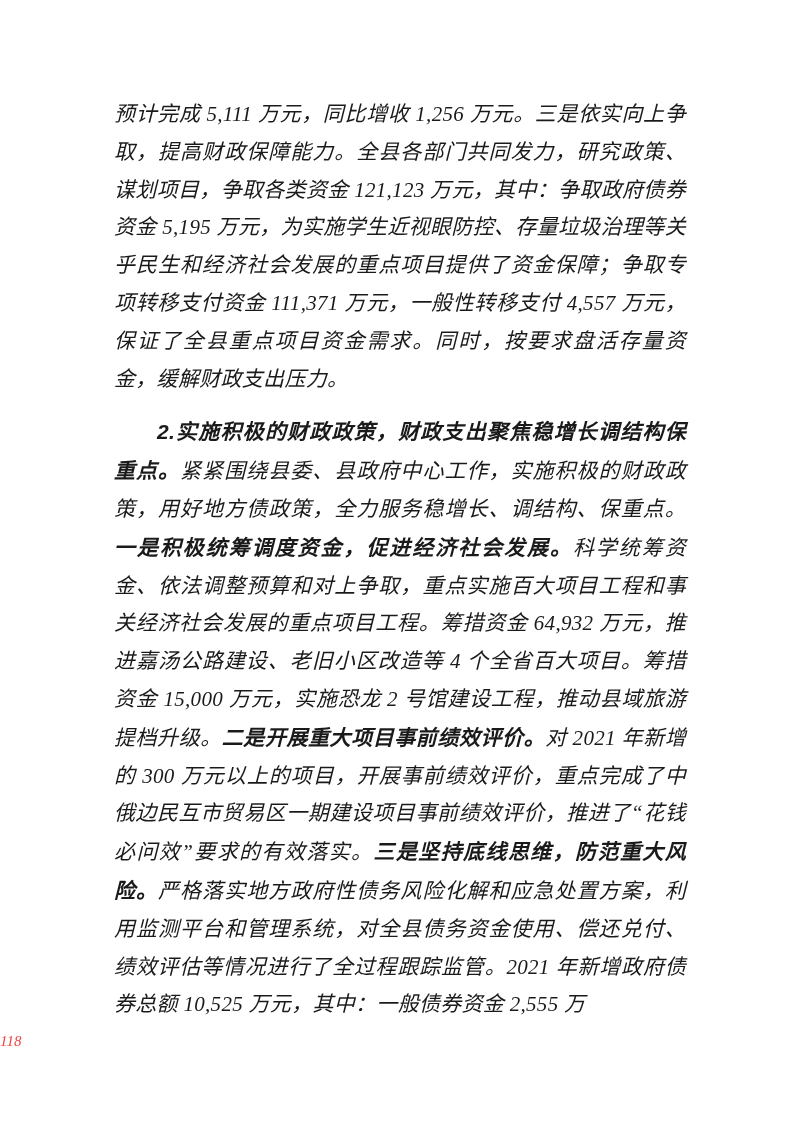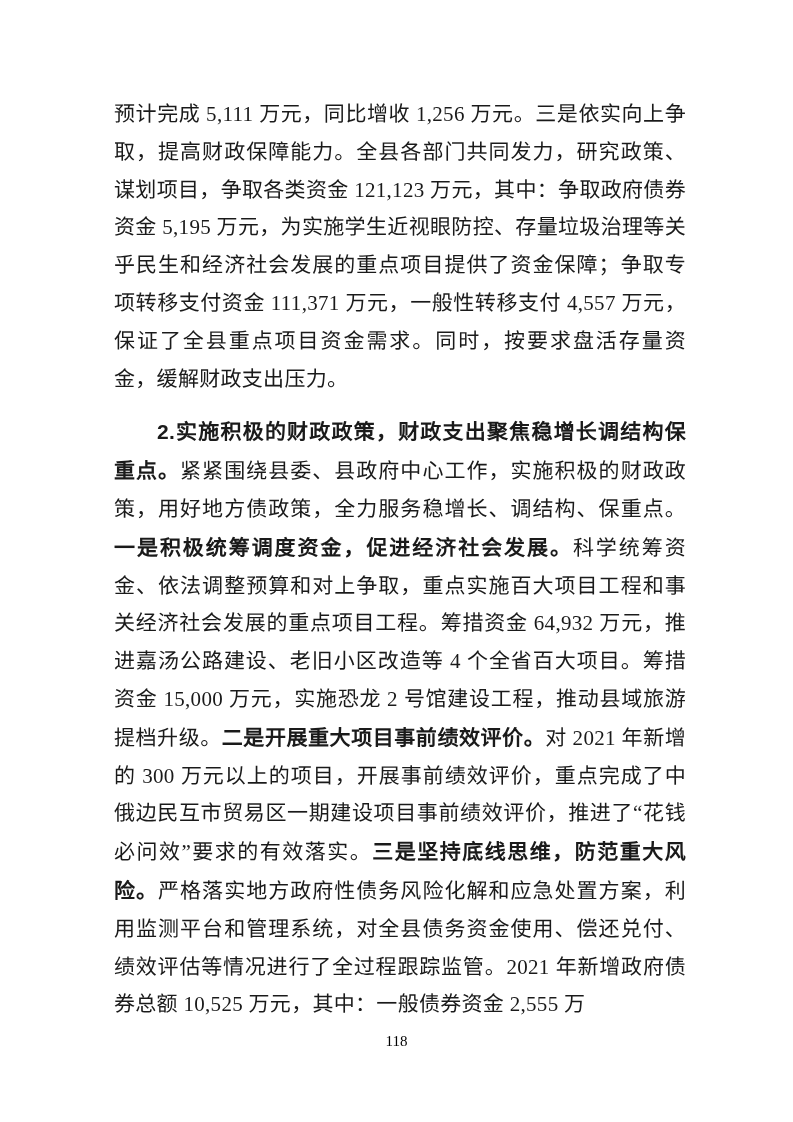--- a/index.html
+++ b/index.html
@@ -8,20 +8,21 @@
     background: #ffffff;
   }
   .page {
     position: relative;
     width: 793px;
     height: 1122px;
     background: #ffffff;
     overflow: hidden;
     font-family: "Liberation Serif", "DejaVu Serif", serif;
     color: #1a1a1a;
+    font-style: italic;
   }
   .content {
     position: absolute;
     left: 114px;
     top: 96px;
     width: 572px;
   }
   p.para {
     margin: 0;
     font-size: 21px;
@@ -40,23 +41,23 @@
   }
   .run-bold {
     font-weight: 700;
     font-family: "Liberation Sans", "DejaVu Sans", sans-serif;
   }
   .page-number {
     position: absolute;
     left: 0;
     top: 1033px;
     width: 100%;
-    text-align: center;
+    text-align: left;
     font-size: 15px;
-    color: #000000;
+    color: #ef4444;
   }
 </style>
 </head>
 <body>
 
 <div class="page">
   <div class="content">
 
   <p class="para"><span class="run">预计完成 5,111 万元，同比增收 1,256 万元。三是依实向上争取，提高财政保障能力。全县各部门共同发力，研究政策、谋划项目，争取各类资金 121,123 万元，其中：争取政府债券资金 5,195 万元，为实施学生近视眼防控、存量垃圾治理等关乎民生和经济社会发展的重点项目提供了资金保障；争取专项转移支付资金 111,371 万元，一般性转移支付 4,557 万元，保证了全县重点项目资金需求。同时，按要求盘活存量资金，缓解财政支出压力。</span></p>
       <p class="para indent"><span class="run run-bold">2.实施积极的财政政策，财政支出聚焦稳增长调结构保重点。</span><span class="run">紧紧围绕县委、县政府中心工作，实施积极的财政政策，用好地方债政策，全力服务稳增长、调结构、保重点。</span><span class="run run-bold">一是积极统筹调度资金，促进经济社会发展。</span><span class="run">科学统筹资金、依法调整预算和对上争取，重点实施百大项目工程和事关经济社会发展的重点项目工程。筹措资金 64,932 万元，推进嘉汤公路建设、老旧小区改造等 4 个全省百大项目。筹措资金 15,000 万元，实施恐龙 2 号馆建设工程，推动县域旅游提档升级。</span><span class="run run-bold">二是开展重大项目事前绩效评价。</span><span class="run">对 2021 年新增的 300 万元以上的项目，开展事前绩效评价，重点完成了中俄边民互市贸易区一期建设项目事前绩效评价，推进了“花钱必问效”要求的有效落实。</span><span class="run run-bold">三是坚持底线思维，防范重大风险。</span><span class="run">严格落实地方政府性债务风险化解和应急处置方案，利用监测平台和管理系统，对全县债务资金使用、偿还兑付、绩效评估等情况进行了全过程跟踪监管。2021 年新增政府债券总额 10,525 万元，其中：一般债券资金 2,555 万</span></p>

